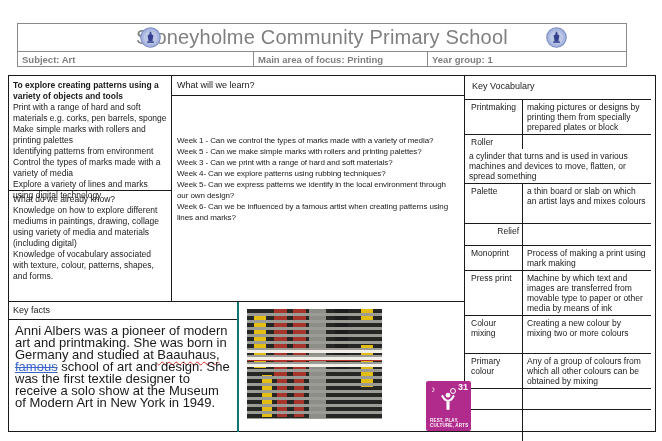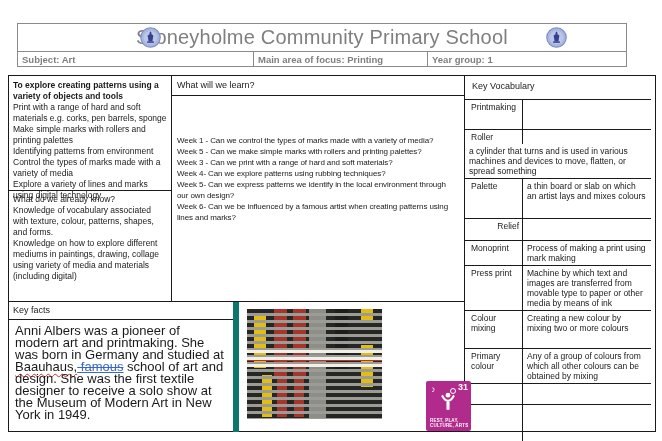--- a/index.html
+++ b/index.html
@@ -47,21 +47,21 @@
   .vrows>.vocab-row:nth-child(3){min-height:40px;}
   .vrows>.vocab-row:nth-child(4){min-height:22px;text-align:right;}
   .vrows>.vocab-row:nth-child(5){min-height:20px;}
   .vrows>.vocab-row:nth-child(6){min-height:42px;}
   .vrows>.vocab-row:nth-child(7){min-height:38px;}
   .vrows>.vocab-row:nth-child(8){min-height:22px;}
   .vrow-e1{min-height:21px;}
   .vrow-e2{min-height:56px;border-bottom:none;}
 
   .kf-band{position:absolute;left:0;top:225px;width:455px;height:130px;border-top:1px solid #1a1a1a;}
-  .kf-left{position:absolute;left:0;top:0;width:230px;height:130px;border-right:6px solid #0f766e;}
+  .kf-left{position:absolute;left:0;top:0;width:230px;height:130px;border-right:2px solid #0f766e;}
   .kf-header{height:18px;border-bottom:1px solid #1a1a1a;padding:3px 4px 0;font-size:9px;}
   .kf-text{padding:5px 6px;font-size:13px;line-height:12px;}
   .sp-err{text-decoration:underline wavy #d93025;text-decoration-thickness:1px;text-underline-offset:2px;}
   .sp-del{color:#3a66c9;text-decoration:line-through underline;text-decoration-thickness:1px;}
 
   
   .albers{position:absolute;left:238px;top:233px;width:135px;height:110px;
     background-color:#9c9c97;
     background-repeat:no-repeat;
     background-image:
@@ -163,23 +163,23 @@
           <div>Identifying patterns from environment</div>
 
           <div>Control the types of marks made with a variety of media</div>
 
           <div>Explore a variety of lines and marks using digital technology</div>
 
       </div>
       <div class="kk-already">
         <div>What do we already know?</div>
 
+          <div>Knowledge on how to explore different mediums in paintings, drawing, collage using variety of media and materials (including digital)</div>
+
           <div>Knowledge of vocabulary associated with texture, colour, patterns, shapes, and forms.</div>
-
-          <div>Knowledge on how to explore different mediums in paintings, drawing, collage using variety of media and materials (including digital)</div>
 
       </div>
     </div>
 
     <div class="col-learn">
       <div class="learn-header">What will we learn?</div>
       <div class="learn-body">
 
           <div>Week 1 - Can we control the types of marks made with a variety of media?</div>
 
@@ -195,20 +195,21 @@
 
       </div>
     </div>
 
     <div class="col-vocab">
       <div class="vocab-header">Key Vocabulary</div>
       <div class="vrows">
 
           <div class="vocab-row">
             <div class="vterm">Printmaking</div>
+            <div class="vdef">making pictures or designs by printing them from specially prepared plates or block</div>
           </div>
 
           <div class="vocab-row">
             <div class="vterm">Roller</div>
             <div class="vdef">a cylinder that turns and is used in various machines and devices to move, flatten, or spread something</div>
           </div>
 
           <div class="vocab-row">
             <div class="vterm">Palette</div>
             <div class="vdef">a thin board or slab on which an artist lays and mixes colours</div>

